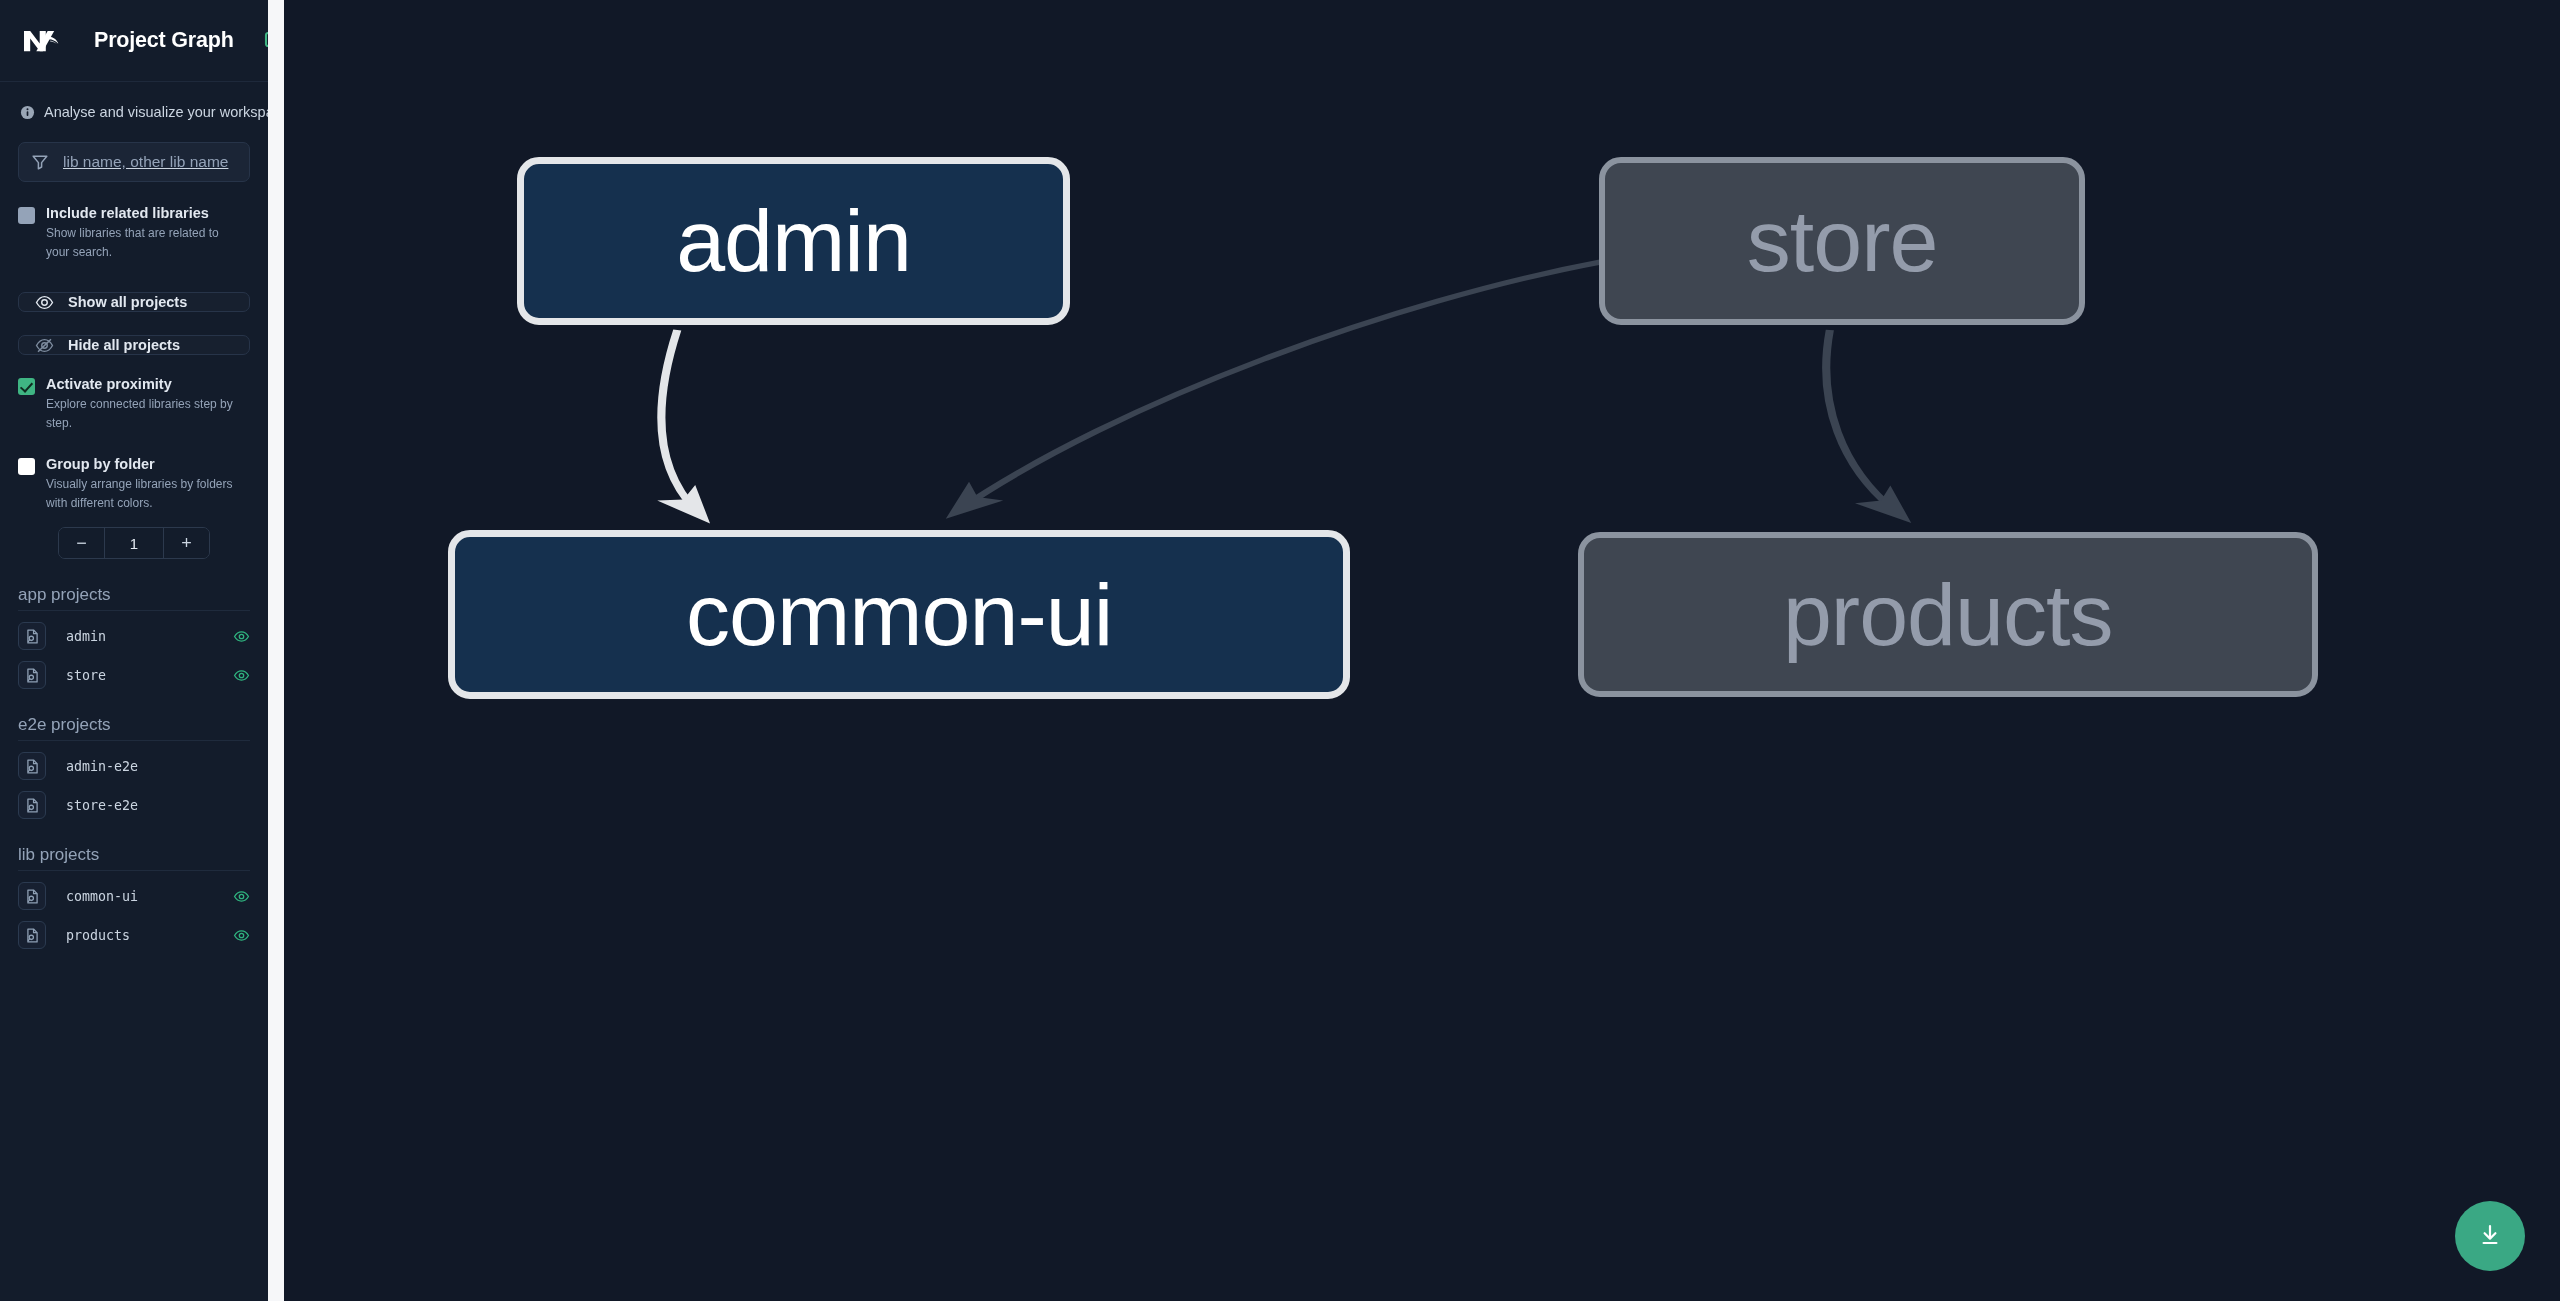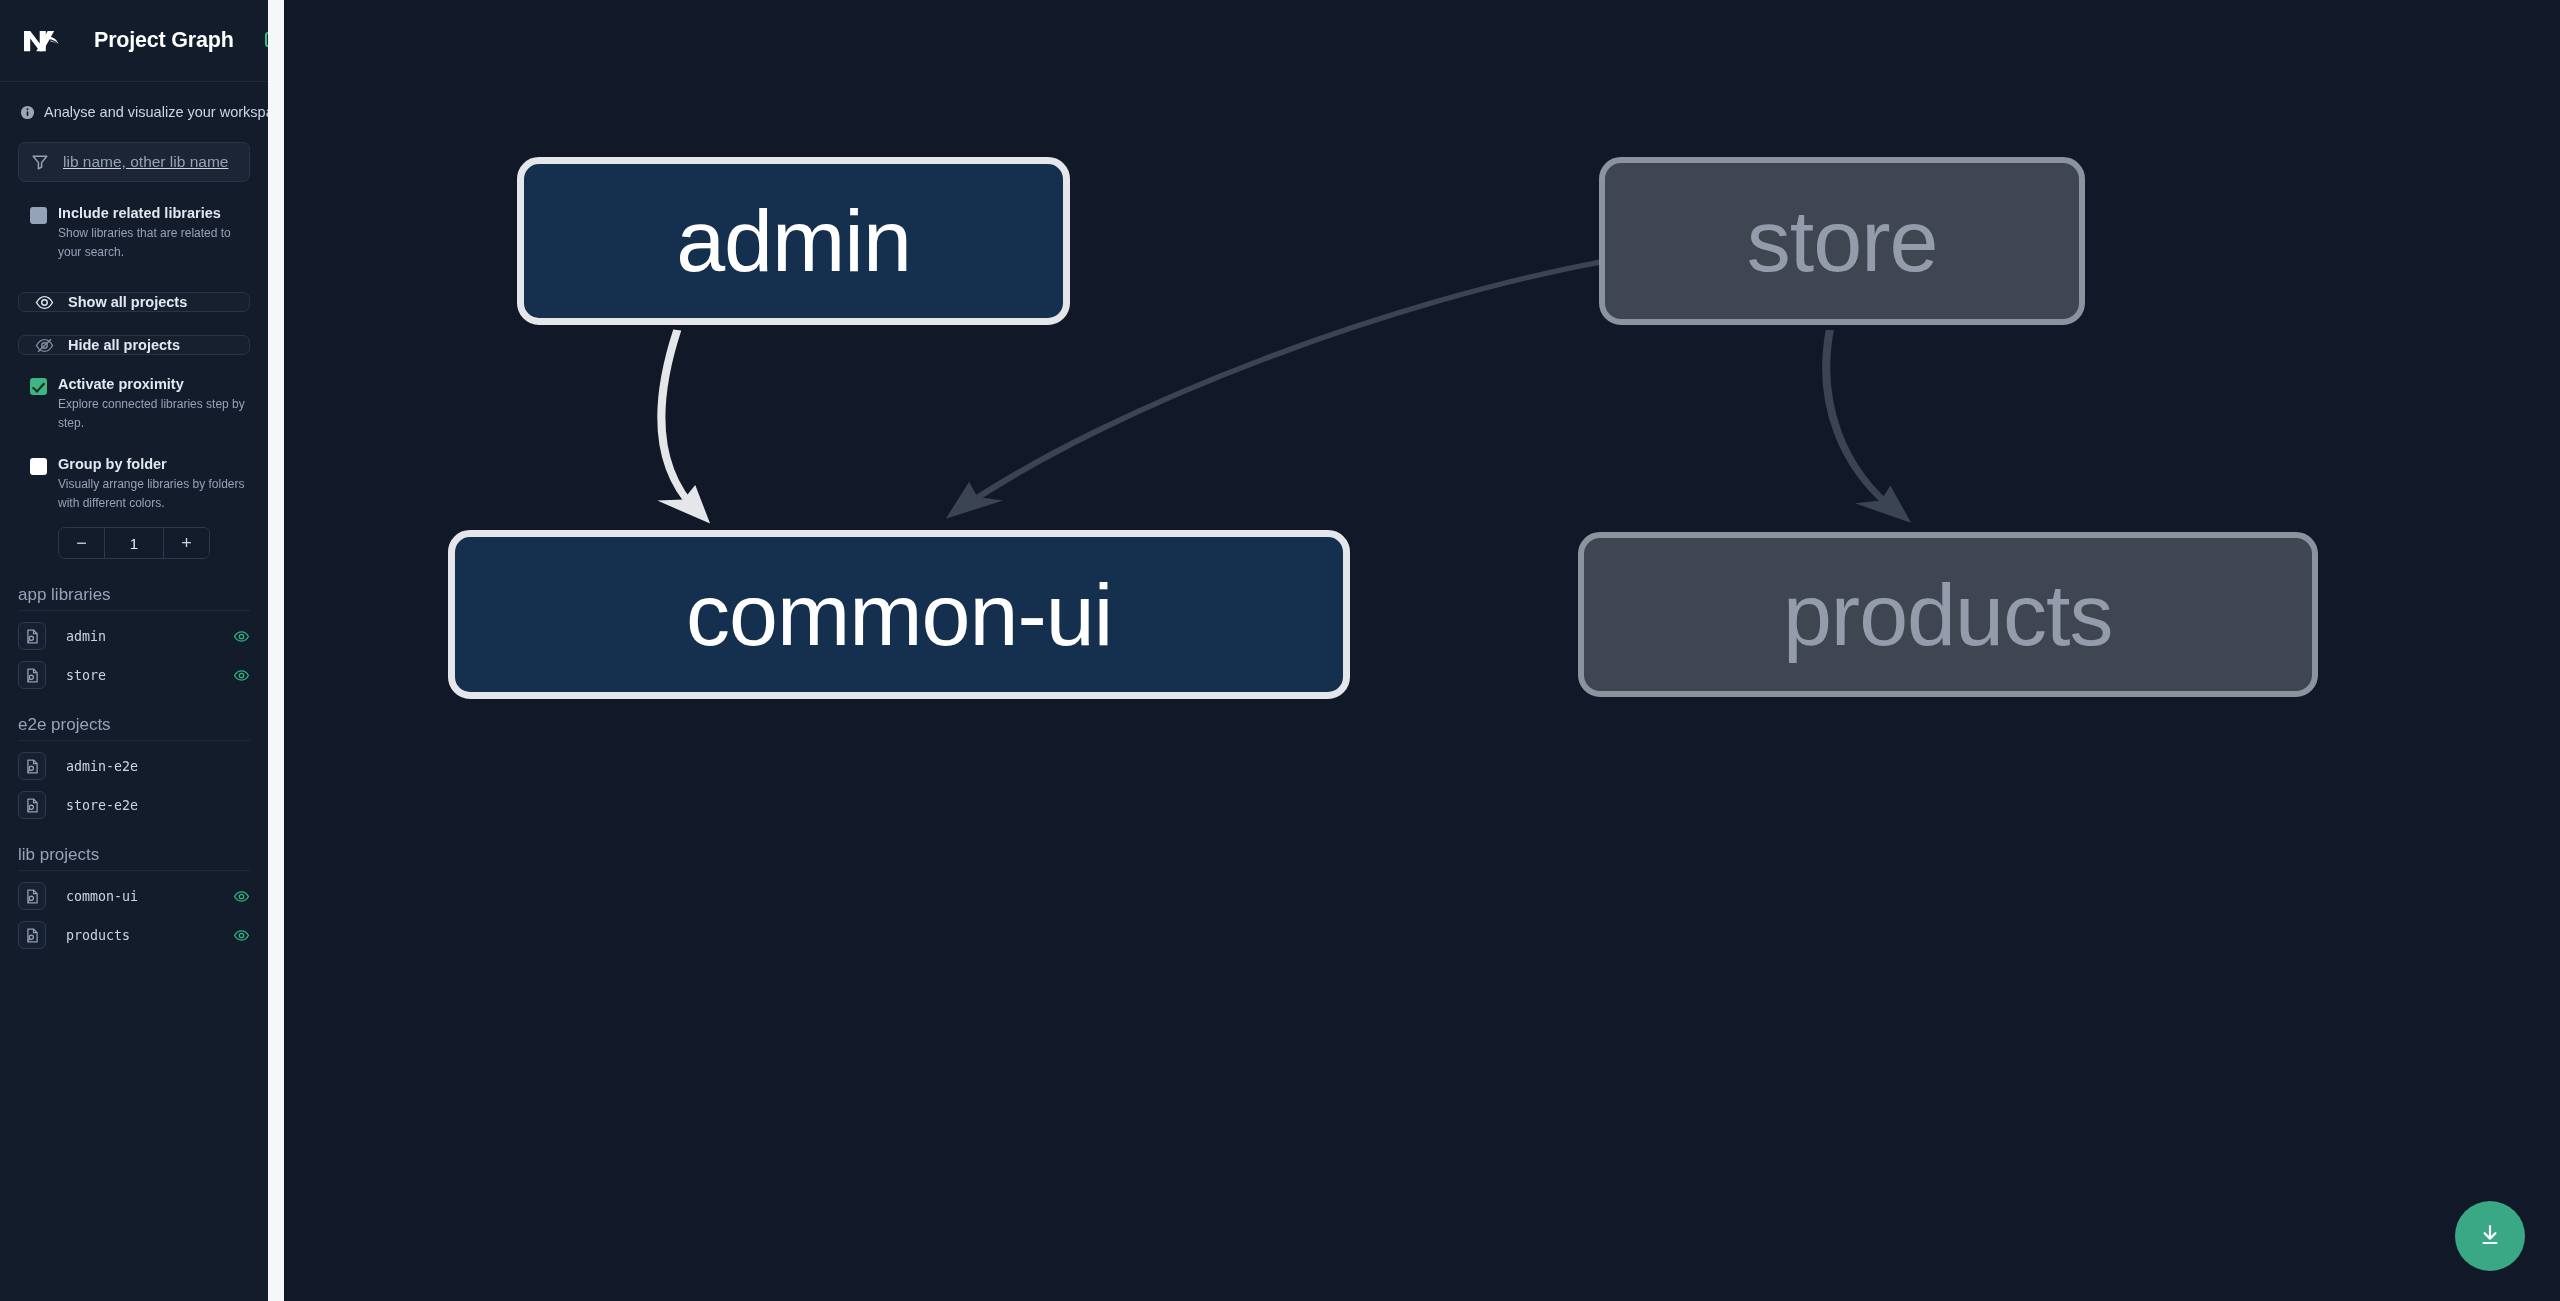--- a/index.html
+++ b/index.html
@@ -114,21 +114,20 @@
     text-decoration: underline;
   }
   .search-input::placeholder { color: #94a3b8; }
 
   
   .check-row {
     display: flex;
     padding: 0 18px 0 18px;
     margin-top: 22px;
     gap: 11px;
-    margin-left: 12px;
   }
   .check-row.tight { margin-top: 20px; }
   .cbox {
     width: 17px;
     height: 17px;
     flex: 0 0 17px;
     margin-top: 3px;
     border-radius: 3px;
     background: #94a3b8;
     position: relative;
@@ -410,21 +409,21 @@
     <div class="stepper">
       <div class="stepper-inner">
         <div class="step-btn minus">−</div>
         <div class="step-val">1</div>
         <div class="step-btn plus">+</div>
       </div>
     </div>
 
     <div id="project-groups">
         <div class="group">
-          <div class="group-title">app libraries</div>
+          <div class="group-title">app projects</div>
           <div class="proj-row">
             <span class="proj-ico-box">
               <svg viewBox="0 0 20 20" width="17" height="17">
                 <path d="M4.6 2.4 h6.6 l4.2 4.2 v11 h-10.8 Z" fill="none" stroke="#8fa0b5" stroke-width="1.5" stroke-linejoin="round"></path>
                 <path d="M11.2 2.4 v4.2 h4.2" fill="none" stroke="#8fa0b5" stroke-width="1.4"></path>
                 <circle cx="8.6" cy="12.2" r="2.5" fill="none" stroke="#8fa0b5" stroke-width="1.5"></circle>
                 <line x1="6.5" y1="14.3" x2="5.1" y2="15.7" stroke="#8fa0b5" stroke-width="1.5" stroke-linecap="round"></line>
               </svg>
             </span>
             <span class="proj-name">admin</span>

